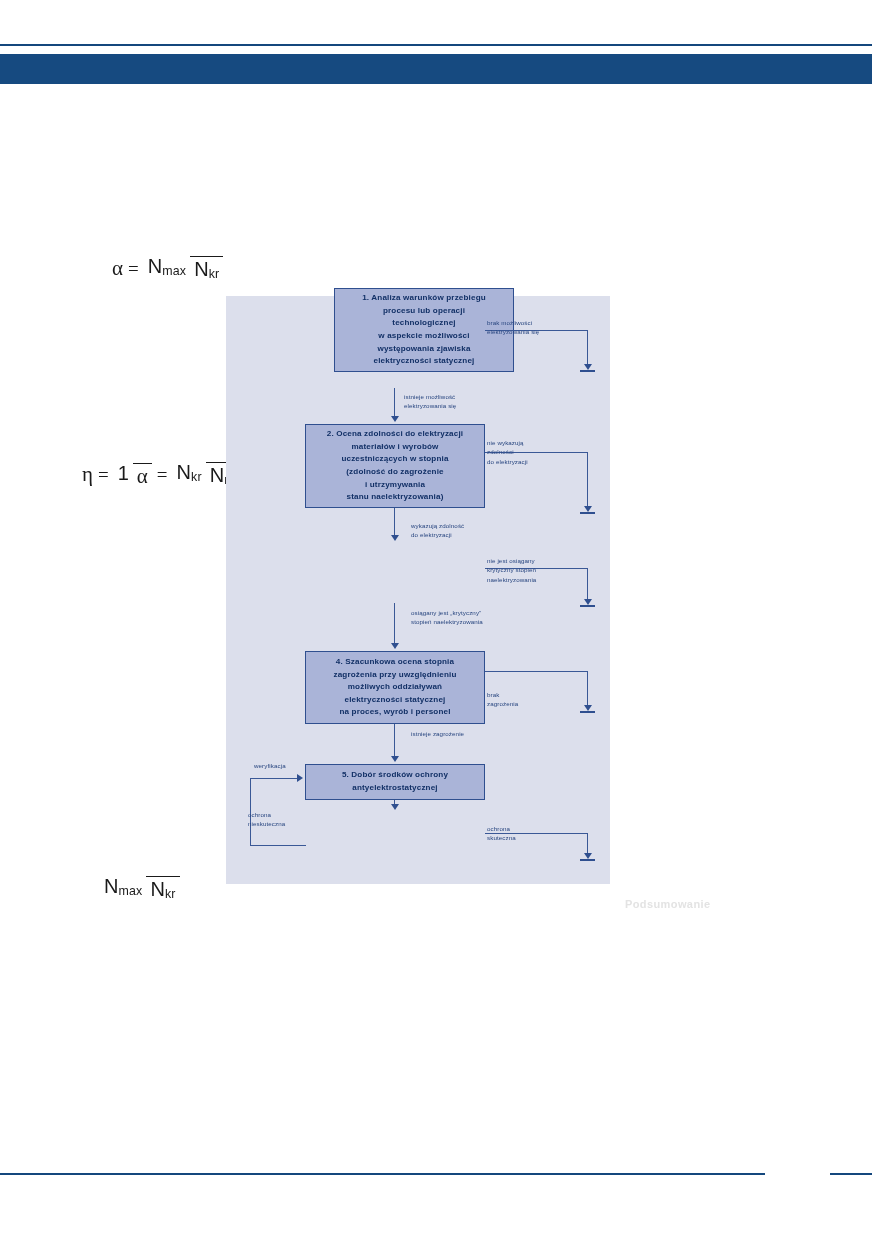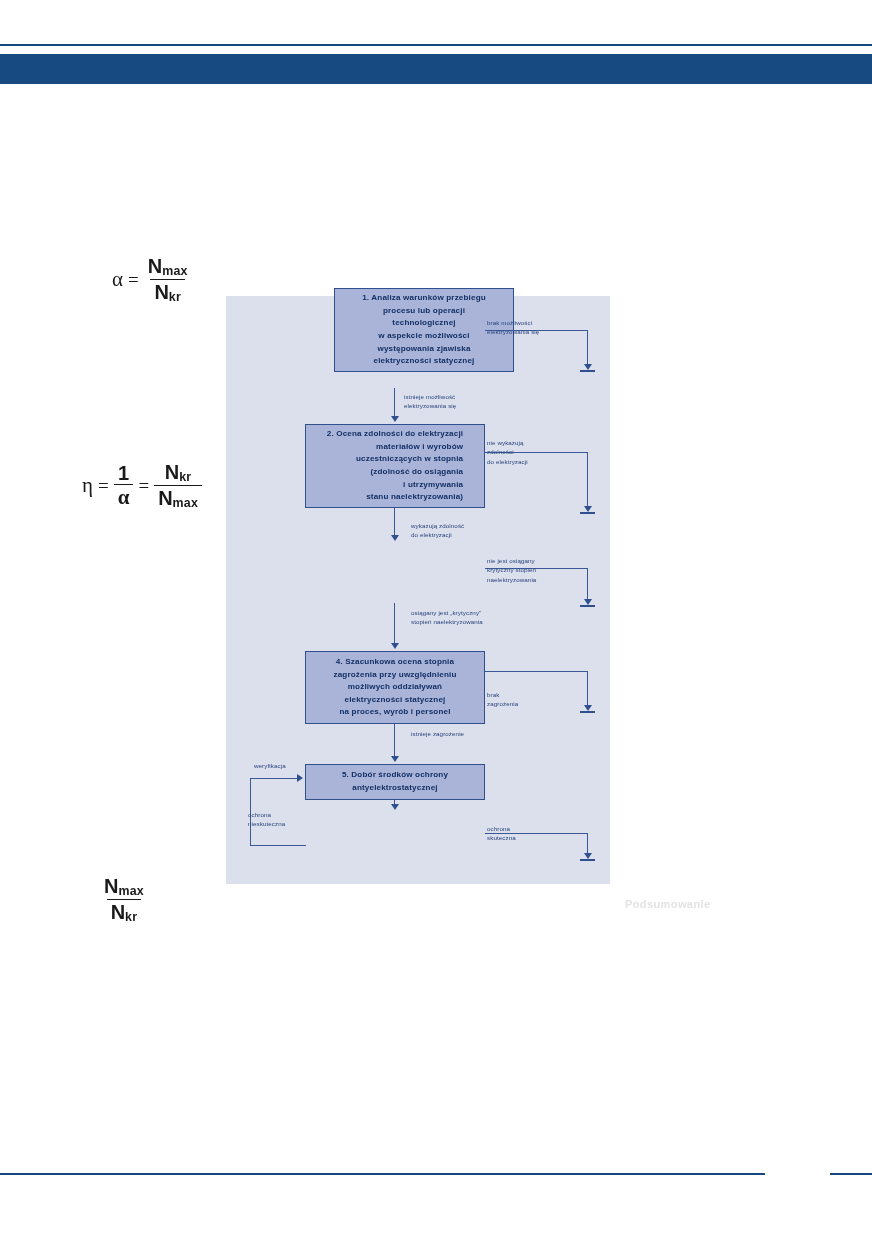--- a/index.html
+++ b/index.html
@@ -12,21 +12,21 @@
   
   .hdr-rule{position:absolute;left:0;top:44px;width:872px;height:2px;background:#14477d;}
   .hdr-band{position:absolute;left:0;top:54px;width:872px;height:30px;background:#164a80;}
 
   
   .ftr-rule-a{position:absolute;left:0;top:1173px;width:765px;height:2px;background:#14477d;}
   .ftr-rule-b{position:absolute;left:830px;top:1173px;width:42px;height:2px;background:#14477d;}
 
   
   .formula{position:absolute;color:#1a1a1a;font-family:"Liberation Serif", serif;}
-  .fr{display:inline-flex;flex-direction:column;align-items:center;vertical-align:middle;line-height:1;font-weight:bold;}
+  .fr{display:inline-flex;flex-direction:row;vertical-align:middle;line-height:1;}
   .fr .num{padding:0 4px 1px 4px;}
   .fr .den{padding:2px 4px 0 4px;border-top:1.6px solid #1a1a1a;}
   .frow{display:flex;align-items:center;gap:5px;}
   .sym{font-size:21px;}
   .eq{font-size:19px;}
   sub{font-size:.62em;vertical-align:-.18em;letter-spacing:.2px;}
   .fN{font-size:20px;font-family:"Liberation Sans", sans-serif;}
 
   #formula-alpha{left:112px;top:256px;}
   #formula-eta{left:82px;top:462px;}
@@ -111,26 +111,26 @@
     <div>
       <span>1. Analiza warunków przebiegu</span>
         <span>procesu lub operacji</span>
         <span>technologicznej</span>
         <span>w aspekcie możliwości</span>
         <span>występowania zjawiska</span>
         <span>elektryczności statycznej</span>
     </div>
   </div>
 
-  <div class="node" style="left:305px;top:424px;width:180px;height:84px;text-align:right;">
+  <div class="node" style="left:305px;top:424px;width:180px;height:84px;">
     <div>
       <span>2. Ocena zdolności do elektryzacji</span>
         <span>materiałów i wyrobów</span>
         <span>uczestniczących w stopnia</span>
-        <span>(zdolność do osiągania</span>
+        <span>(zdolność do zagrożenie</span>
         <span>i utrzymywania</span>
         <span>stanu naelektryzowania)</span>
     </div>
   </div>
 
 
   <div class="node" style="left:305px;top:651px;width:180px;height:73px;">
     <div>
       <span>4. Szacunkowa ocena stopnia</span>
         <span>zagrożenia przy uwzględnieniu</span>

